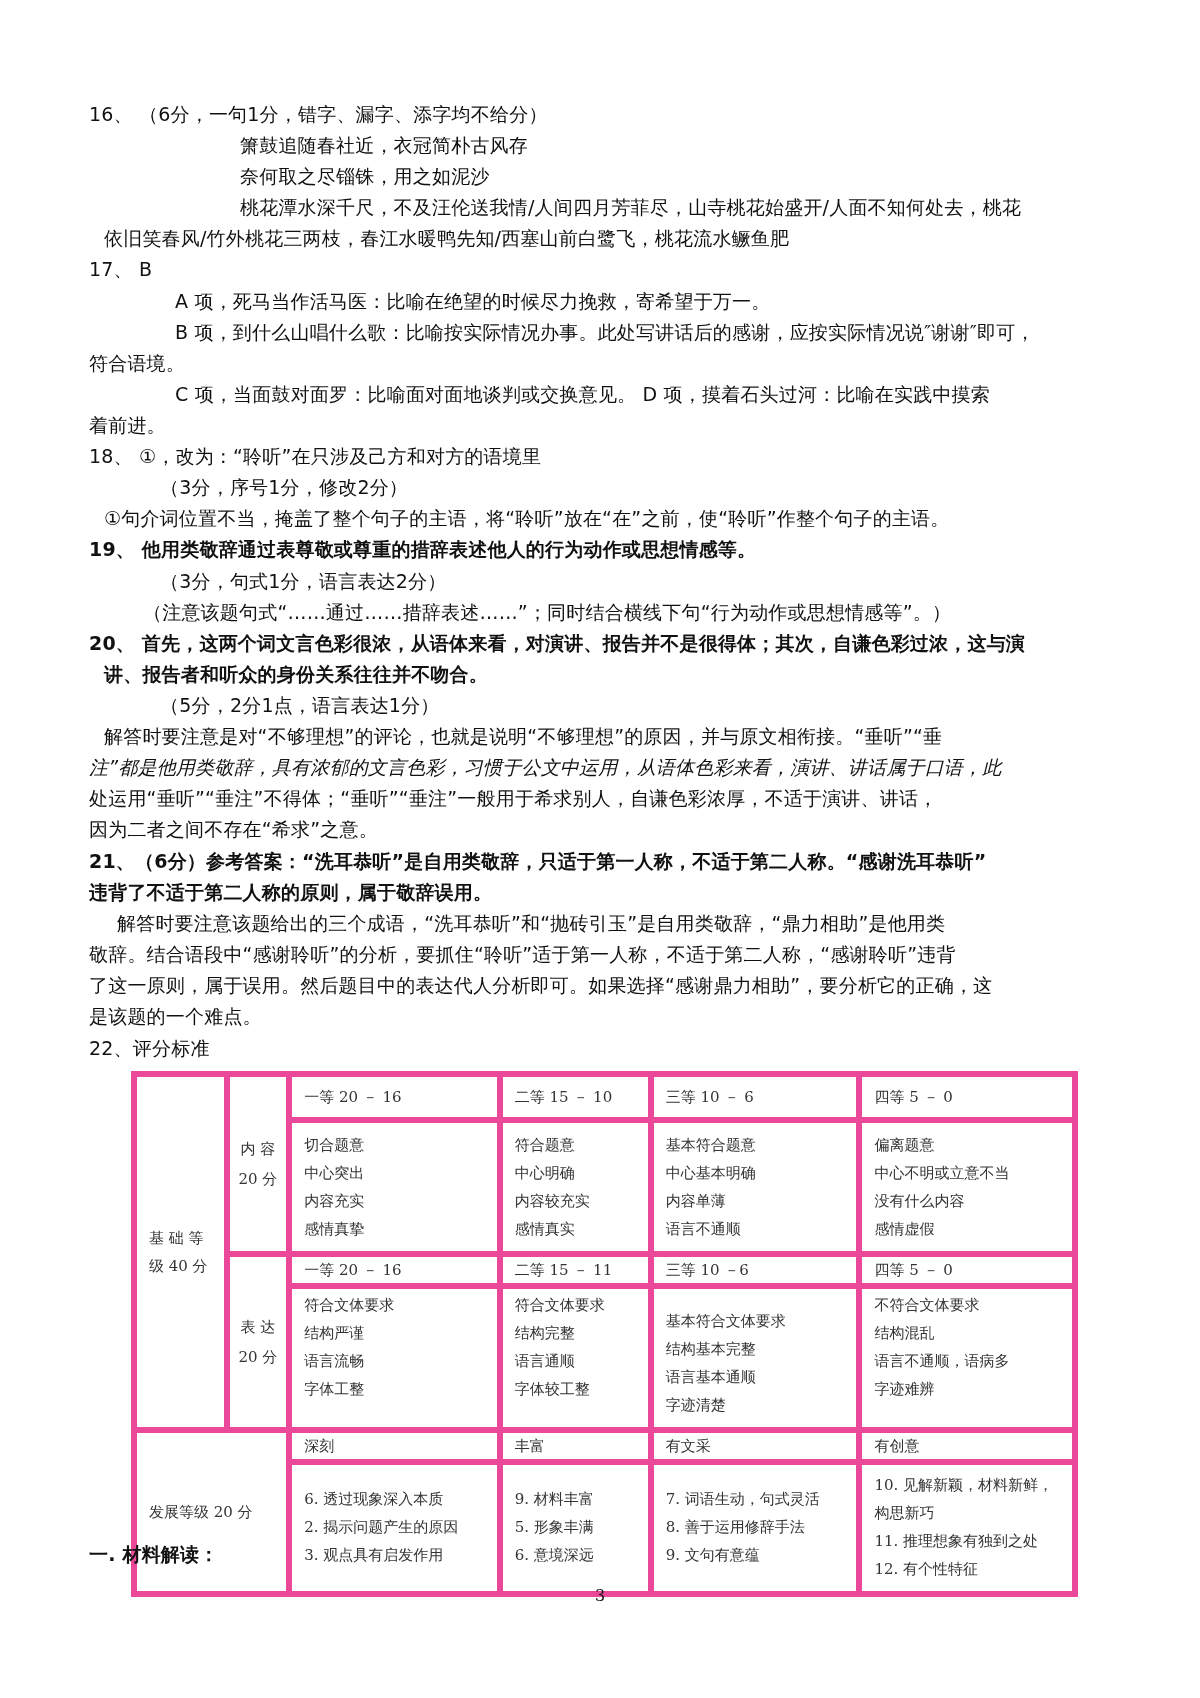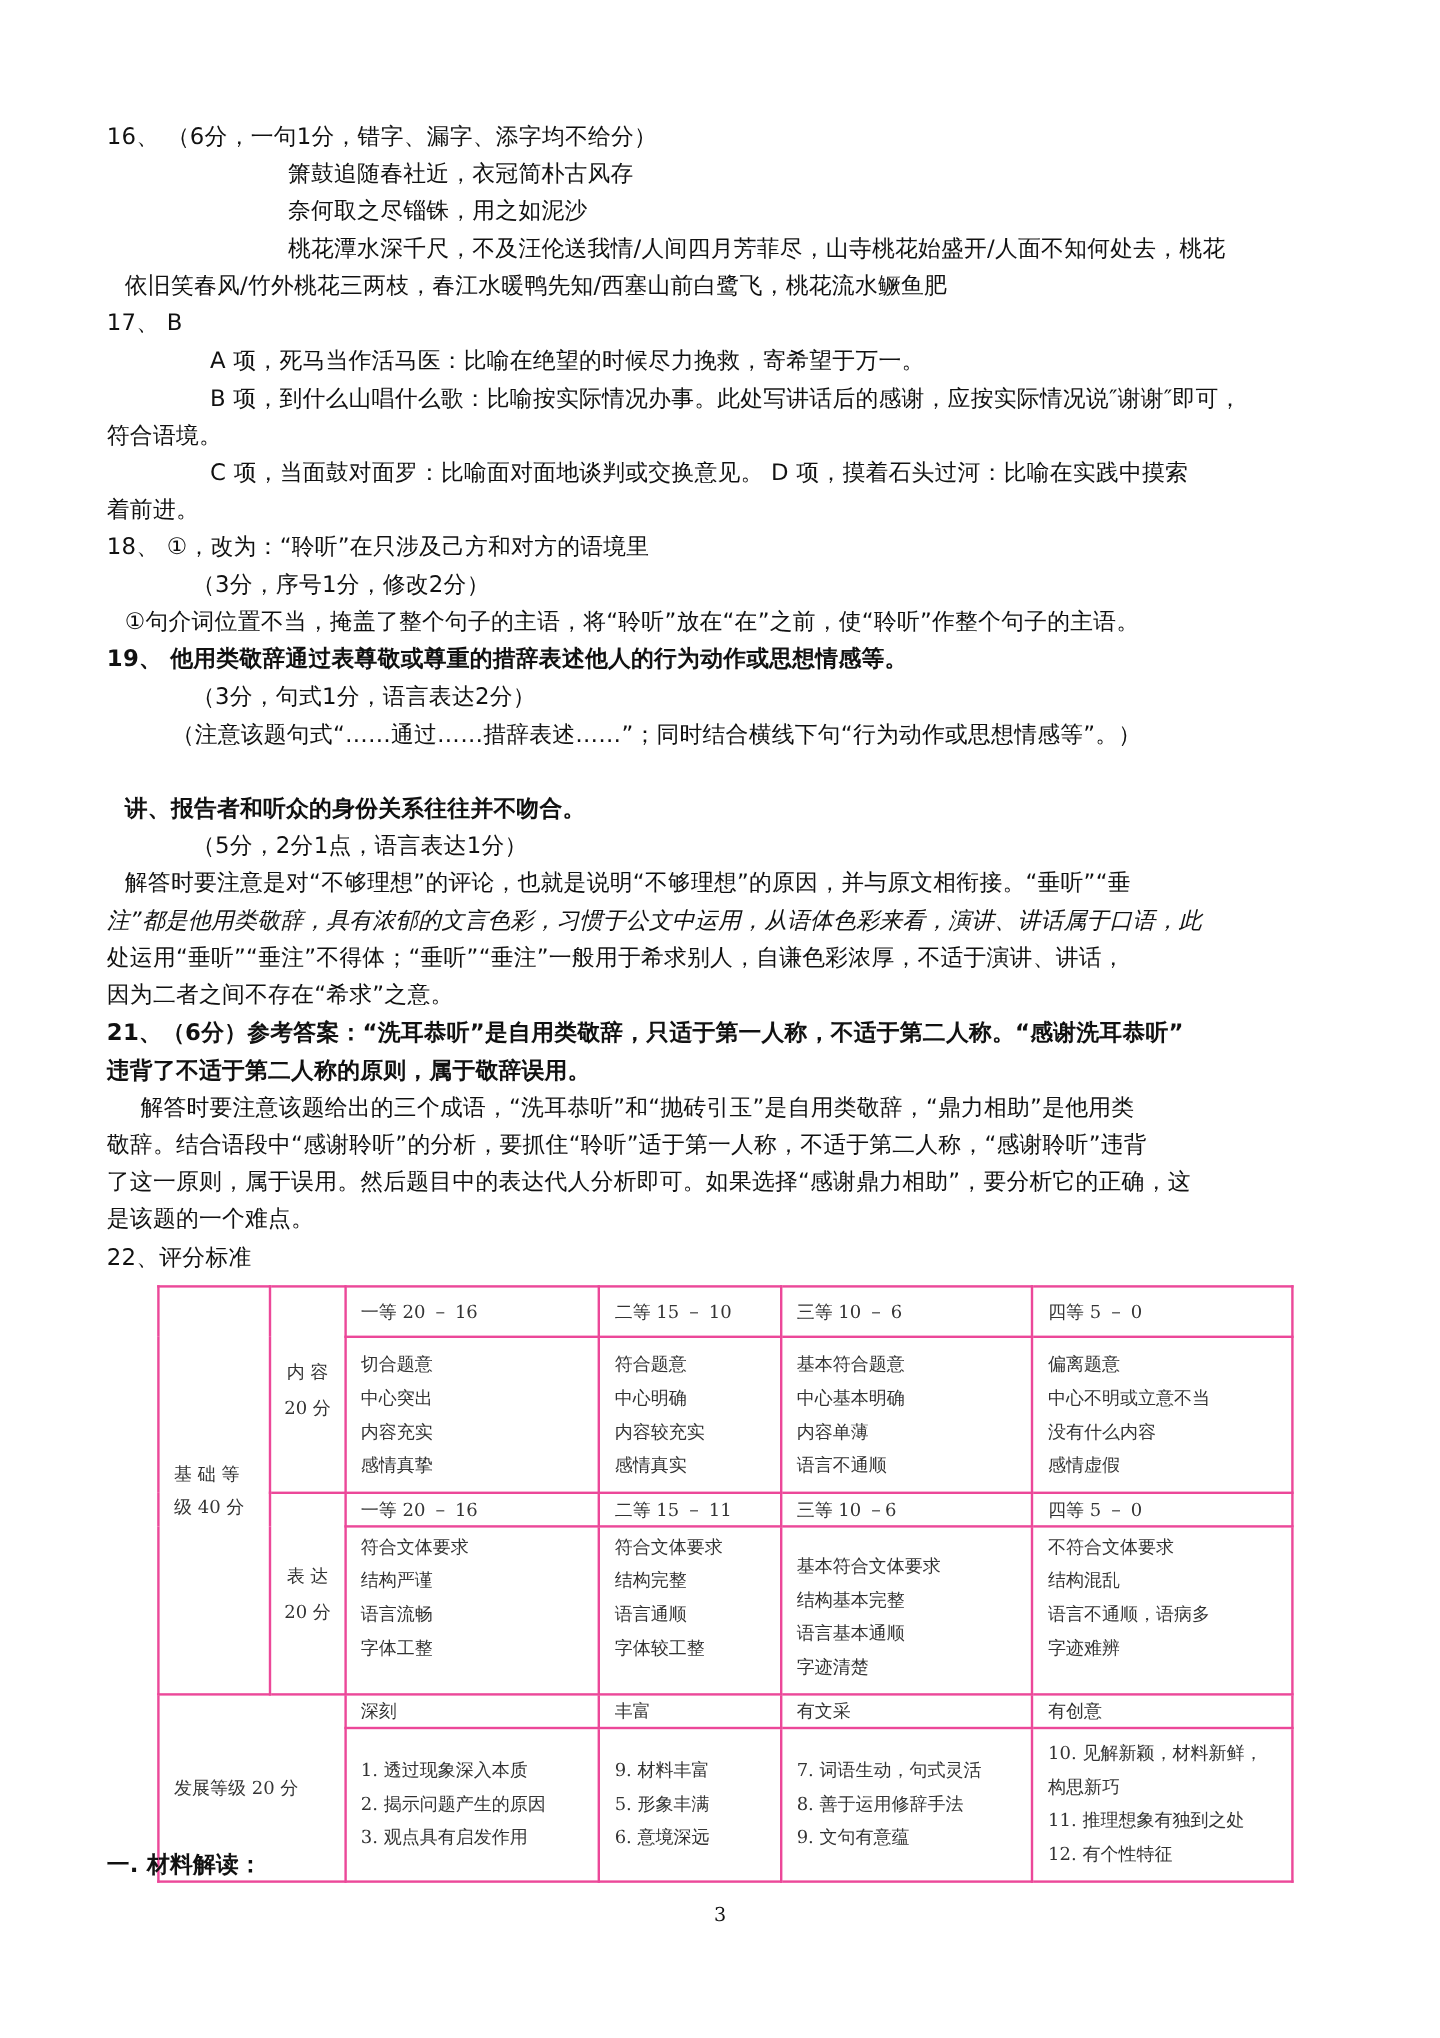--- a/index.html
+++ b/index.html
@@ -4,21 +4,21 @@
 <style>
   html, body { margin: 0; padding: 0; background: #ffffff; }
   body { width: 1200px; height: 1698px; position: relative; overflow: hidden;
          font-family: "DejaVu Sans", sans-serif; color: #111; }
   .page { position: absolute; left: 0; top: 4px; width: 1200px; height: 1698px; }
   .line { position: absolute; font-size: 19px; line-height: 24px; white-space: nowrap; letter-spacing: 0.2px; }
   .bold { font-weight: bold; }
 
   table.rubric { position: absolute; left: 131px; top: 1067px; width: 947px;
                  border-collapse: collapse; font-family: "DejaVu Serif", serif; font-size: 15px; color: #333; }
-  table.rubric td { border: 2px solid #ec4899; vertical-align: top; padding: 0 0 0 12px; }
+  table.rubric td { border: 6px solid #ec4899; vertical-align: top; padding: 0 0 0 12px; }
   table.rubric td.hdr { height: 40px; vertical-align: middle; }
   table.rubric td.list { padding-top: 8px; padding-bottom: 8px; }
   table.rubric td.list div { line-height: 28px; }
   td.group { vertical-align: middle !important; }
   td.group div { line-height: 28px; }
   td.sub { text-align: center; padding: 0 !important; vertical-align: middle !important; }
   td.sub div { line-height: 30px; }
   .pagenum { position: absolute; left: 0; width: 1200px; top: 1582px; text-align: center;
              font-family: "DejaVu Serif", serif; font-size: 16px; }
 </style>
@@ -41,20 +41,21 @@
   <div class="line" style="left:89px;top:409px;">着前进。</div>
 
   <div class="line" style="left:89px;top:440px;">18、 ①，改为：“聆听”在只涉及己方和对方的语境里</div>
   <div class="line" style="left:160px;top:471px;">（3分，序号1分，修改2分）</div>
   <div class="line" style="left:104px;top:502px;">①句介词位置不当，掩盖了整个句子的主语，将“聆听”放在“在”之前，使“聆听”作整个句子的主语。</div>
 
   <div class="line bold" style="left:89px;top:533px;">19、  他用类敬辞通过表尊敬或尊重的措辞表述他人的行为动作或思想情感等。</div>
   <div class="line" style="left:160px;top:565px;">（3分，句式1分，语言表达2分）</div>
   <div class="line" style="left:143px;top:596px;">（注意该题句式“……通过……措辞表述……”；同时结合横线下句“行为动作或思想情感等”。）</div>
 
+  <div class="line bold" style="left:89px;top:627px;">20、  首先，这两个词文言色彩很浓，从语体来看，对演讲、报告并不是很得体；其次，自谦色彩过浓，这与演</div>
   <div class="line bold" style="left:104px;top:658px;">讲、报告者和听众的身份关系往往并不吻合。</div>
   <div class="line" style="left:160px;top:689px;">（5分，2分1点，语言表达1分）</div>
   <div class="line" style="left:104px;top:720px;">解答时要注意是对“不够理想”的评论，也就是说明“不够理想”的原因，并与原文相衔接。“垂听”“垂</div>
   <div class="line" style="left:89px;top:751px;font-style:italic;">注”都是他用类敬辞，具有浓郁的文言色彩，习惯于公文中运用，从语体色彩来看，演讲、讲话属于口语，此</div>
   <div class="line" style="left:89px;top:782px;">处运用“垂听”“垂注”不得体；“垂听”“垂注”一般用于希求别人，自谦色彩浓厚，不适于演讲、讲话，</div>
   <div class="line" style="left:89px;top:813px;">因为二者之间不存在“希求”之意。</div>
 
   <div class="line bold" style="left:89px;top:845px;">21、（6分）参考答案：“洗耳恭听”是自用类敬辞，只适于第一人称，不适于第二人称。“感谢洗耳恭听”</div>
   <div class="line bold" style="left:89px;top:876px;">违背了不适于第二人称的原则，属于敬辞误用。</div>
   <div class="line" style="left:117px;top:907px;">解答时要注意该题给出的三个成语，“洗耳恭听”和“抛砖引玉”是自用类敬辞，“鼎力相助”是他用类</div>
@@ -152,21 +153,21 @@
     </tr>
     <tr>
       <td class="group" colspan="2" rowspan="2">发展等级 20 分</td>
       <td class="hdr" style="height:26px">深刻</td>
       <td class="hdr" style="height:26px">丰富</td>
       <td class="hdr" style="height:26px">有文采</td>
       <td class="hdr" style="height:26px">有创意</td>
     </tr>
     <tr>
       <td class="list" style="padding-top:20px">
-        <div>1. 透过现象深入本质</div>
+        <div>6. 透过现象深入本质</div>
             <div>2. 揭示问题产生的原因</div>
             <div>3. 观点具有启发作用</div>
       </td>
       <td class="list" style="padding-top:20px">
         <div>9. 材料丰富</div>
             <div>5. 形象丰满</div>
             <div>6. 意境深远</div>
       </td>
       <td class="list" style="padding-top:20px">
         <div>7. 词语生动，句式灵活</div>

